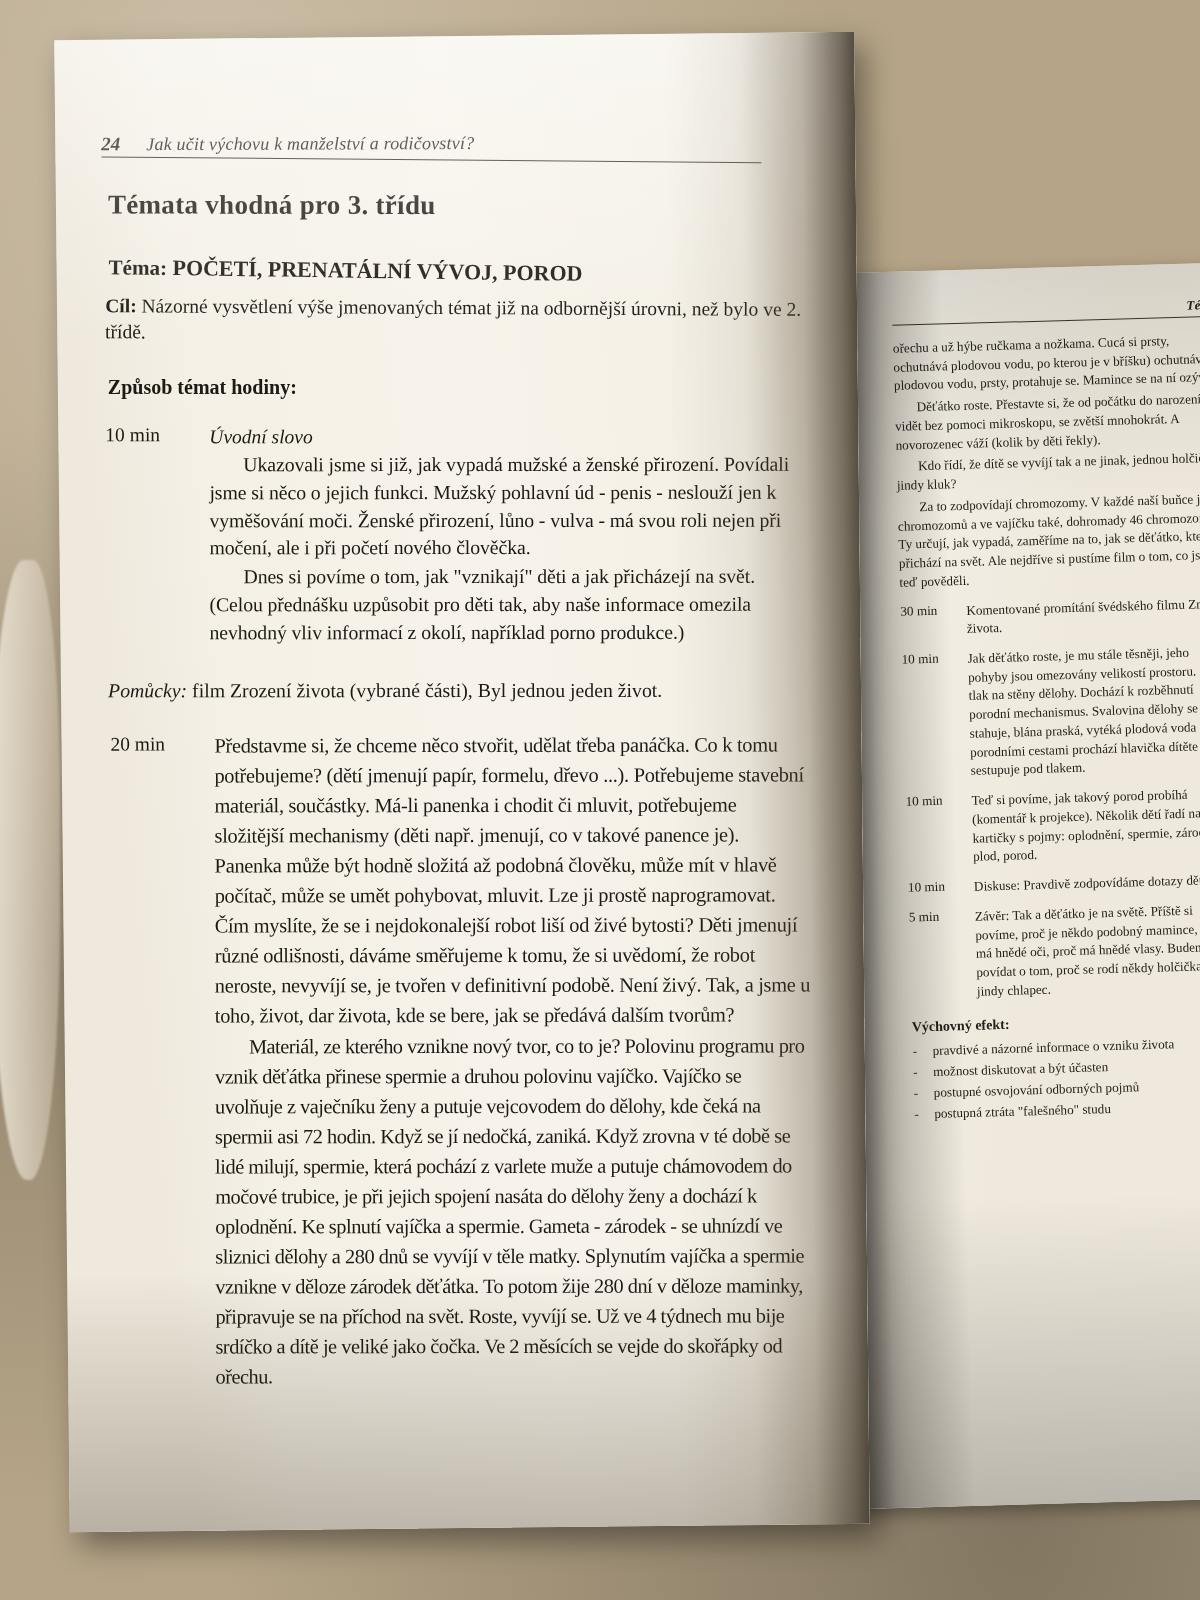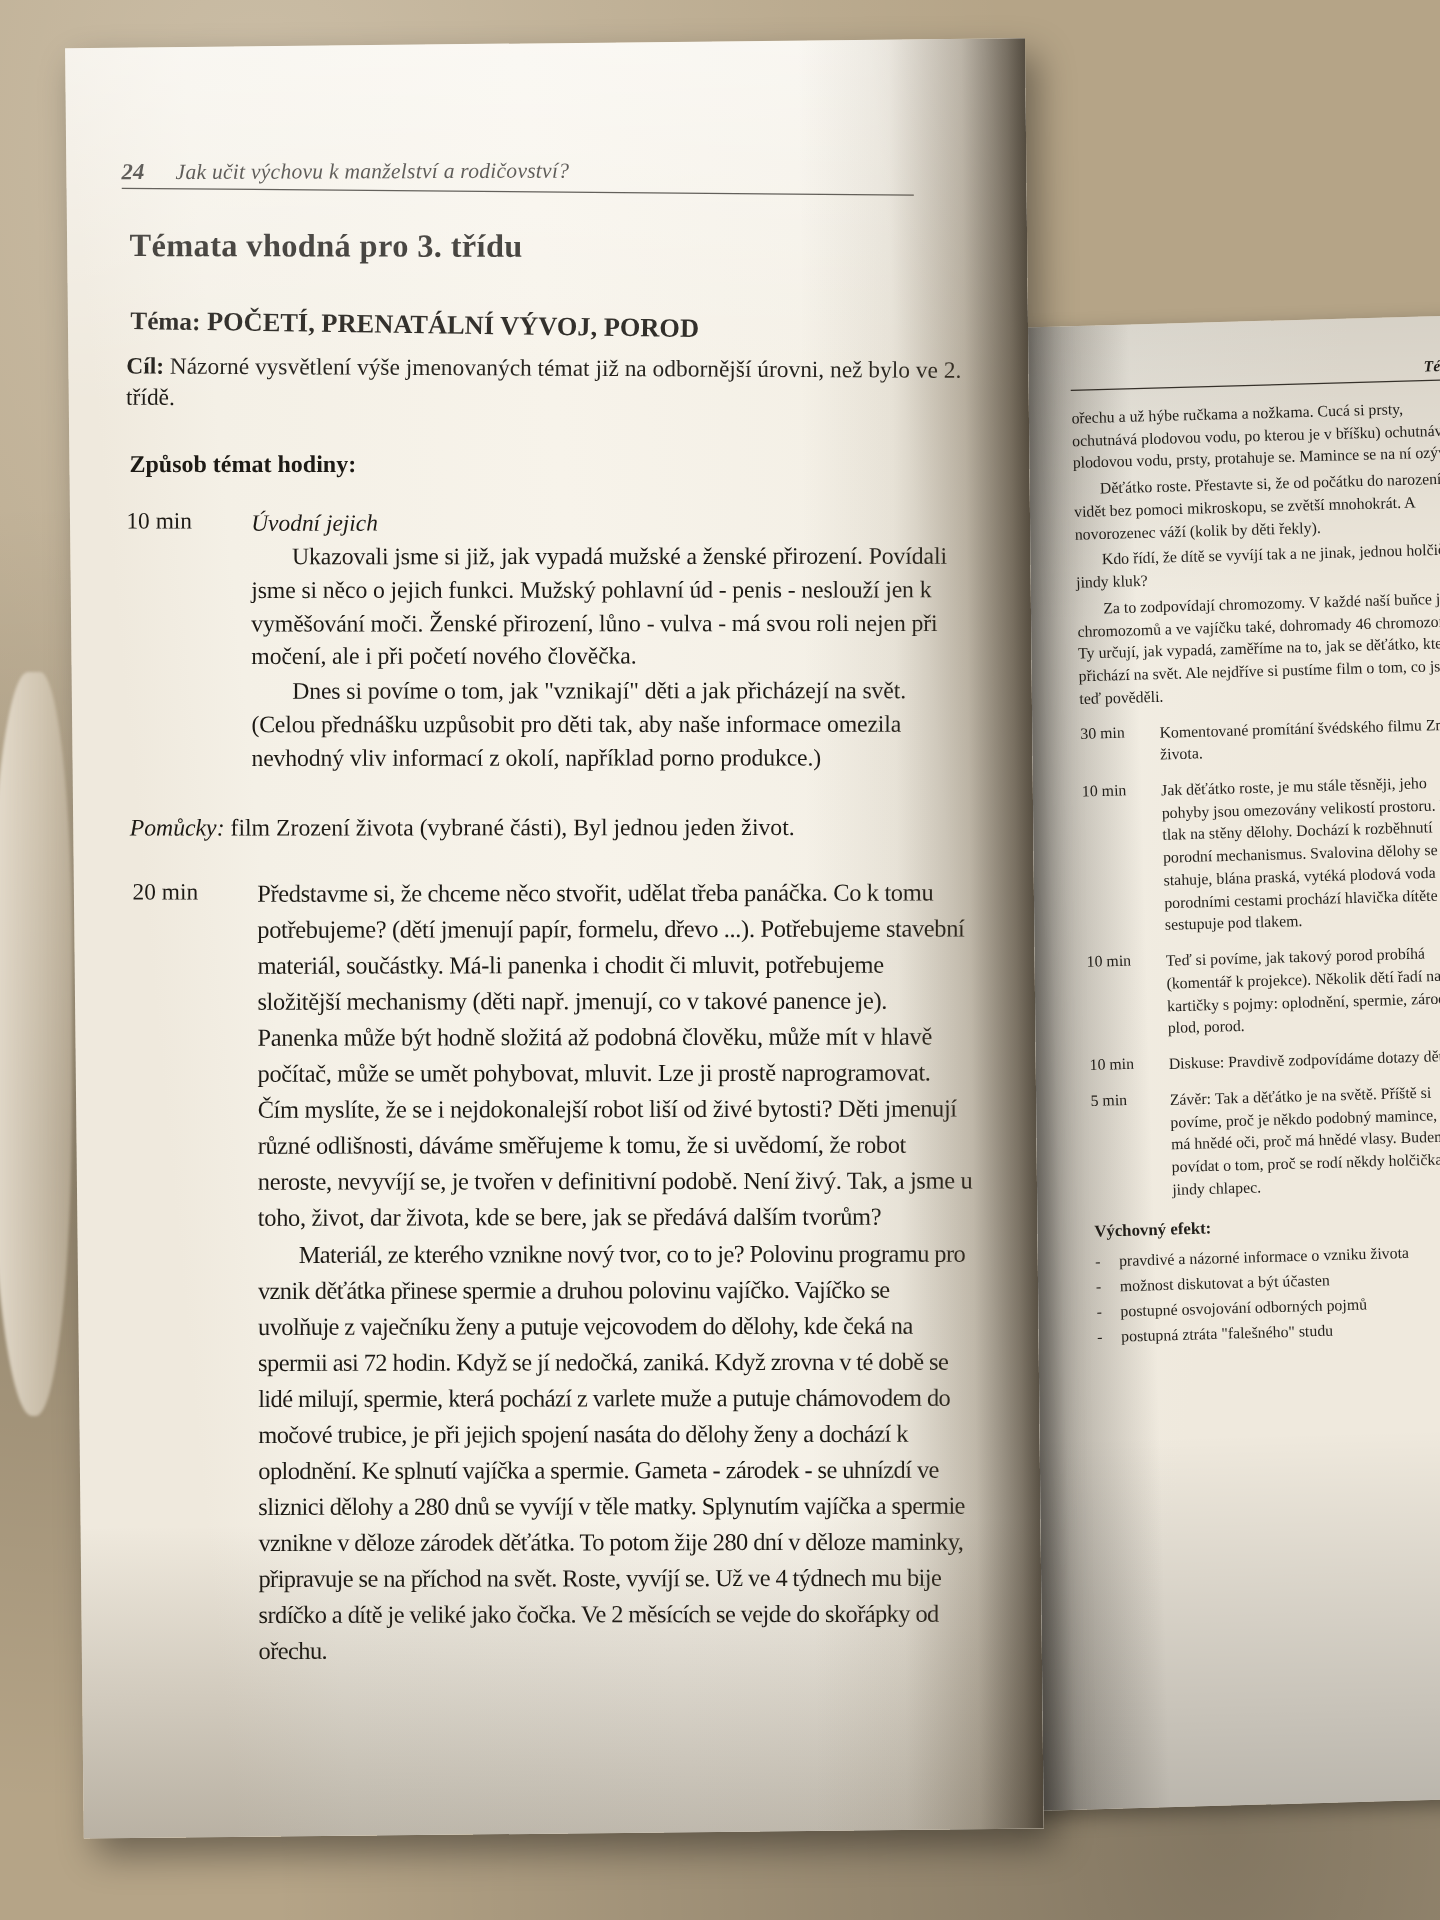--- a/index.html
+++ b/index.html
@@ -365,21 +365,21 @@
     <p class="goal">
       <b>Cíl:</b>
       <span>Názorné vysvětlení výše jmenovaných témat již na odbornější úrovni, než bylo ve 2. třídě.</span>
     </p>
 
     <h3 class="method">Způsob témat hodiny:</h3>
 
     <div class="tblock">
       <div class="tm">10 min</div>
       <div class="tb">
-        <p class="head-ital">Úvodní jejich</p>
+        <p class="head-ital">Úvodní slovo</p>
         <p class="ind sq1">Ukazovali jsme si již, jak vypadá mužské a ženské přirození. Povídali jsme si něco o jejich funkci. Mužský pohlavní úd - penis - neslouží jen k vyměšování moči. Ženské přirození, lůno - vulva - má svou roli nejen při močení, ale i při početí nového člověčka.</p>
         <p class="ind sq1">Dnes si povíme o tom, jak "vznikají" děti a jak přicházejí na svět. (Celou přednášku uzpůsobit pro děti tak, aby naše informace omezila nevhodný vliv informací z okolí, například porno produkce.)</p>
       </div>
     </div>
 
     <p class="aids">
       <i>Pomůcky:</i>
       <span>film Zrození života (vybrané části), Byl jednou jeden život.</span>
     </p>
 

